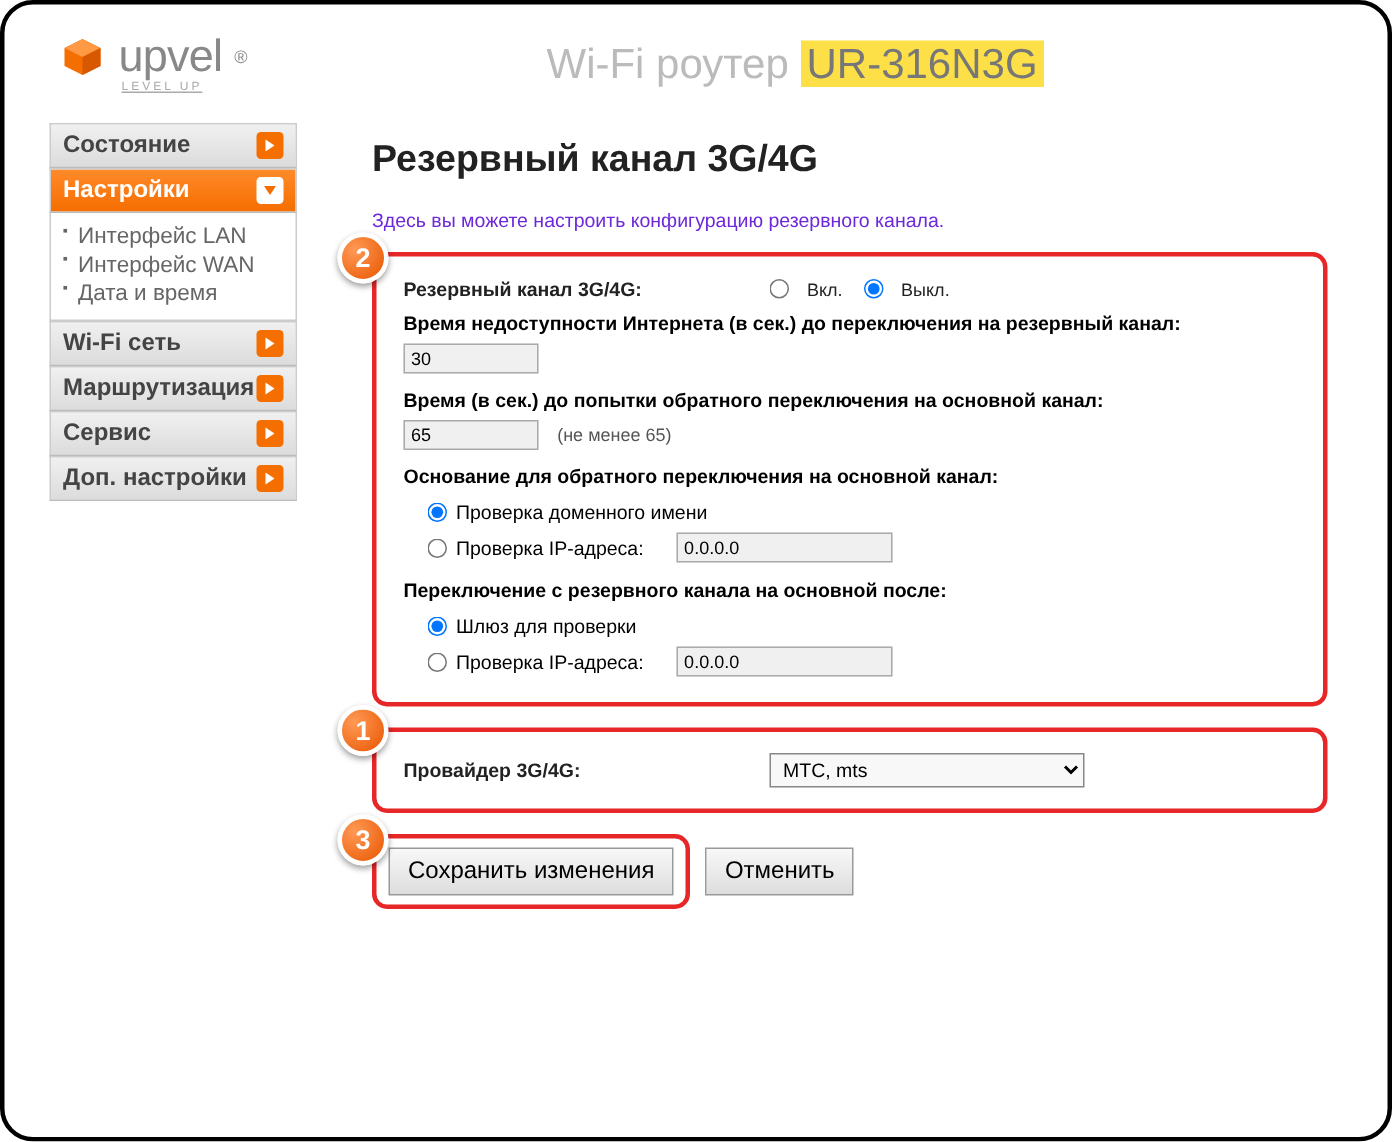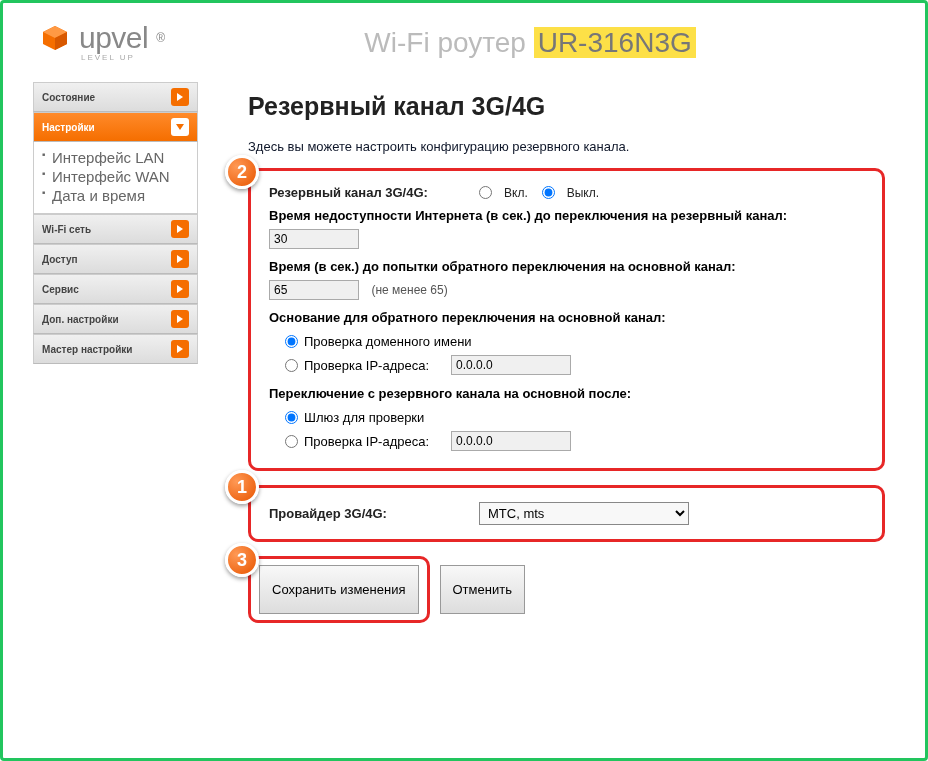--- a/index.html
+++ b/index.html
@@ -1,59 +1,59 @@
 <!DOCTYPE html>
 <html><head>
 <meta charset="utf-8">
 <style>
 * { box-sizing: border-box; margin: 0; padding: 0; }
 body { font-family: Arial, sans-serif; background: #fff; }
-.page { width: 928px; height: 761px; border: 3px solid #22c55e; border-radius: 4px; margin: 0; background: #fff; position: relative; overflow: hidden; }
+.page { width: 928px; height: 761px; border: 3px solid #000000; border-radius: 22px; margin: 0; background: #fff; position: relative; overflow: hidden; }
 .header { padding: 18px 30px 10px 36px; display: flex; align-items: flex-start; }
 .logo-area { display: flex; align-items: center; gap: 8px; }
 .logo-icon { width: 32px; height: 32px; position: relative; }
 .brand { font-size: 30px; color: #888; font-weight: normal; letter-spacing: -0.5px; }
 .brand-r { font-size: 12px; vertical-align: top; color: #888; }
-.tagline { font-size: 8px; color: #aaa; letter-spacing: 2px; margin-left: 42px; margin-top: -2px; }
+.tagline { font-size: 8px; color: #aaa; letter-spacing: 2px; margin-left: 42px; margin-top: -2px; text-decoration: underline; }
 .title-area { flex: 1; text-align: center; margin-top: 6px; }
 .router-title { font-size: 28px; color: #bbb; font-weight: normal; }
 .router-model { color: #777; background: #fde047; padding: 0 4px; }
 .container { display: flex; }
 .sidebar { width: 165px; margin-left: 30px; margin-top: 10px; }
-.nav-item { background: linear-gradient(#f0f0f0, #dcdcdc); border: 1px solid #ccc; border-bottom: 1px solid #bbb; padding: 6px 8px; font-size: 10px; font-weight: bold; color: #444; display: flex; justify-content: space-between; align-items: center; cursor: pointer; height: 30px; }
+.nav-item { background: linear-gradient(#f0f0f0, #dcdcdc); border: 1px solid #ccc; border-bottom: 1px solid #bbb; padding: 6px 8px; font-size: 16px; font-weight: bold; color: #444; display: flex; justify-content: space-between; align-items: center; cursor: pointer; height: 30px; }
 .nav-item.active { background: linear-gradient(#ff8a2a, #f56e00); color: #fff; }
 .arrow-btn { width: 18px; height: 18px; background: #f56e00; border-radius: 3px; display: flex; align-items: center; justify-content: center; }
 .nav-item.active .arrow-btn { background: #fff; }
 .arrow-right { width: 0; height: 0; border-top: 4px solid transparent; border-bottom: 4px solid transparent; border-left: 6px solid #fff; }
 .arrow-down { width: 0; height: 0; border-left: 4px solid transparent; border-right: 4px solid transparent; border-top: 6px solid #f56e00; }
 .sub-items { background: #fff; border: 1px solid #ccc; border-top: none; padding: 6px 4px 8px 4px; font-size: 15px; color: #666; }
 .sub-items div { padding: 1px 0 1px 14px; position: relative; }
 .sub-items div::before { content: "■"; position: absolute; left: 4px; font-size: 5px; top: 3px; color: #666; }
 .content { flex: 1; padding: 20px 40px 20px 50px; position: relative; }
 h2 { font-size: 25px; font-weight: bold; color: #222; margin-bottom: 18px; }
-.desc { font-size: 13px; color: #0f172a; margin-bottom: 14px; }
+.desc { font-size: 13px; color: #6d28d9; margin-bottom: 14px; }
 .red-frame { border: 3px solid #e72727; border-radius: 10px; padding: 10px 18px 14px 18px; position: relative; margin-bottom: 14px; }
 .badge { position: absolute; width: 34px; height: 34px; background: radial-gradient(circle at 30% 30%, #ff9955, #e85500); border-radius: 50%; border: 3px solid #fff; box-shadow: 0 2px 4px rgba(0,0,0,0.4); display: flex; align-items: center; justify-content: center; color: #fff; font-weight: bold; font-size: 18px; }
 .badge-2 { left: -26px; top: -16px; }
 .badge-1 { left: -26px; top: -18px; }
 .badge-3 { left: -26px; top: -16px; }
 .form-row { display: flex; align-items: center; font-size: 13px; color: #222; padding: 4px 0; }
-.form-row .lbl { font-weight: bold; width: 210px; }
+.form-row .lbl { font-weight: bold; width: 244px; }
 .form-label { font-weight: bold; font-size: 13px; margin: 4px 0 6px 0; }
 input[type="text"] { border: 1px solid #aaa; padding: 2px 4px; font-size: 12px; background: #f0f0f0; }
 input[type="text"].short { width: 90px; }
-input[type="text"].mid { width: 120px; }
+input[type="text"].mid { width: 144px; }
 .hint { font-size: 12px; color: #555; margin-left: 8px; }
 select { border: 1px solid #888; padding: 2px 4px; font-size: 13px; width: 210px; background: #f8f8f8; }
 .radio-row { font-size: 13px; padding: 3px 0 3px 16px; display: flex; align-items: center; gap: 6px; }
 .radio-row input[type="text"] { margin-left: 16px; }
 .inline-radio { display: flex; align-items: center; gap: 12px; font-size: 12px; margin-right: 14px; }
 .btn-row { display: flex; gap: 10px; }
 .save-frame { border: 3px solid #e72727; border-radius: 10px; padding: 6px 8px; position: relative; display: inline-block; }
-button { padding: 16px 12px; font-size: 13px; background: linear-gradient(#f8f8f8, #ddd); border: 1px solid #999; cursor: pointer; }
+button { padding: 6px 12px; font-size: 16px; background: linear-gradient(#f8f8f8, #ddd); border: 1px solid #999; cursor: pointer; }
 </style>
 </head>
 <body>
 
 <div class="page">
   <div class="header">
     <div>
       <div class="logo-area">
         <div class="logo-icon">
           <svg width="32" height="32" viewBox="0 0 32 32">
@@ -91,39 +91,33 @@
         <div>Интерфейс WAN</div>
         <div>Дата и время</div>
       </div>
       <div class="nav-item">
         <span>Wi-Fi сеть</span>
         <span class="arrow-btn">
             <span class="arrow-right"></span>
           </span>
       </div>
       <div class="nav-item">
-        <span>Доступ</span>
+        <span>Маршрутизация</span>
         <span class="arrow-btn">
             <span class="arrow-right"></span>
           </span>
       </div>
       <div class="nav-item">
         <span>Сервис</span>
         <span class="arrow-btn">
             <span class="arrow-right"></span>
           </span>
       </div>
       <div class="nav-item">
         <span>Доп. настройки</span>
-        <span class="arrow-btn">
-            <span class="arrow-right"></span>
-          </span>
-      </div>
-      <div class="nav-item">
-        <span>Мастер настройки</span>
         <span class="arrow-btn">
             <span class="arrow-right"></span>
           </span>
       </div>
     </div>
 
     <div class="content">
       <h2>Резервный канал 3G/4G</h2>
       <p class="desc">Здесь вы можете настроить конфигурацию резервного канала.</p>
 

